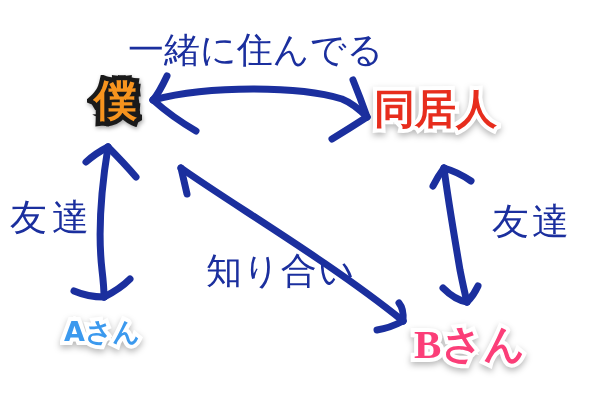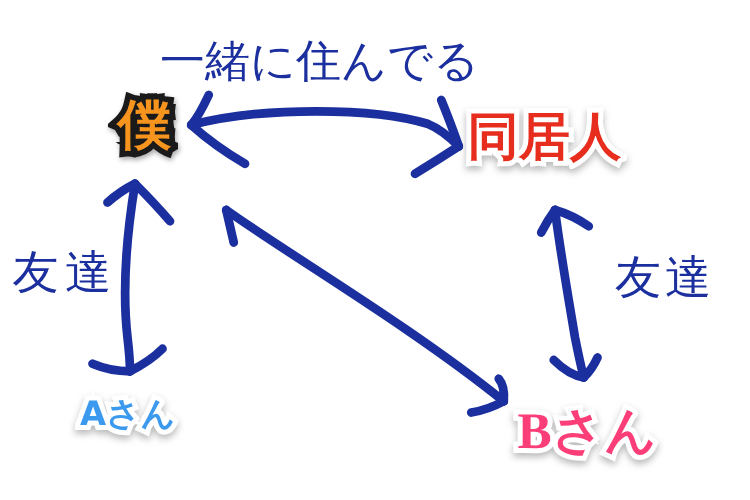--- a/index.html
+++ b/index.html
@@ -98,20 +98,21 @@
       <path d="M 403 321 Q 404 309 399 303"></path>
     </g>
   </svg>
 
   <div class="edge-label" style="left:128px; top:32px; font-size:36px;">一緒に住んでる</div>
 
   <div class="edge-label" style="left:10px; top:199px; font-size:37px; letter-spacing:5px;">友達</div>
 
   <div class="edge-label" style="left:492px; top:203px; font-size:37px; letter-spacing:3px;">友達</div>
 
+  <div class="edge-label" style="left:206px; top:253px; font-size:36px; letter-spacing:1px;">知り合い</div>
 
   <div class="node node-me" style="left: 94px; top: 79px; font-size: 43px; --fill: #f7941e; --outline: #1a1a1a;">
     <span class="back" aria-hidden="true">僕</span>
     <span class="front">僕</span>
   </div>
 
   <div class="node" style="left: 374px; top: 89px; font-size: 41px; --fill: #e72d1d; --outline: #ffffff;">
     <span class="back" aria-hidden="true">同居人</span>
     <span class="front">同居人</span>
   </div>

